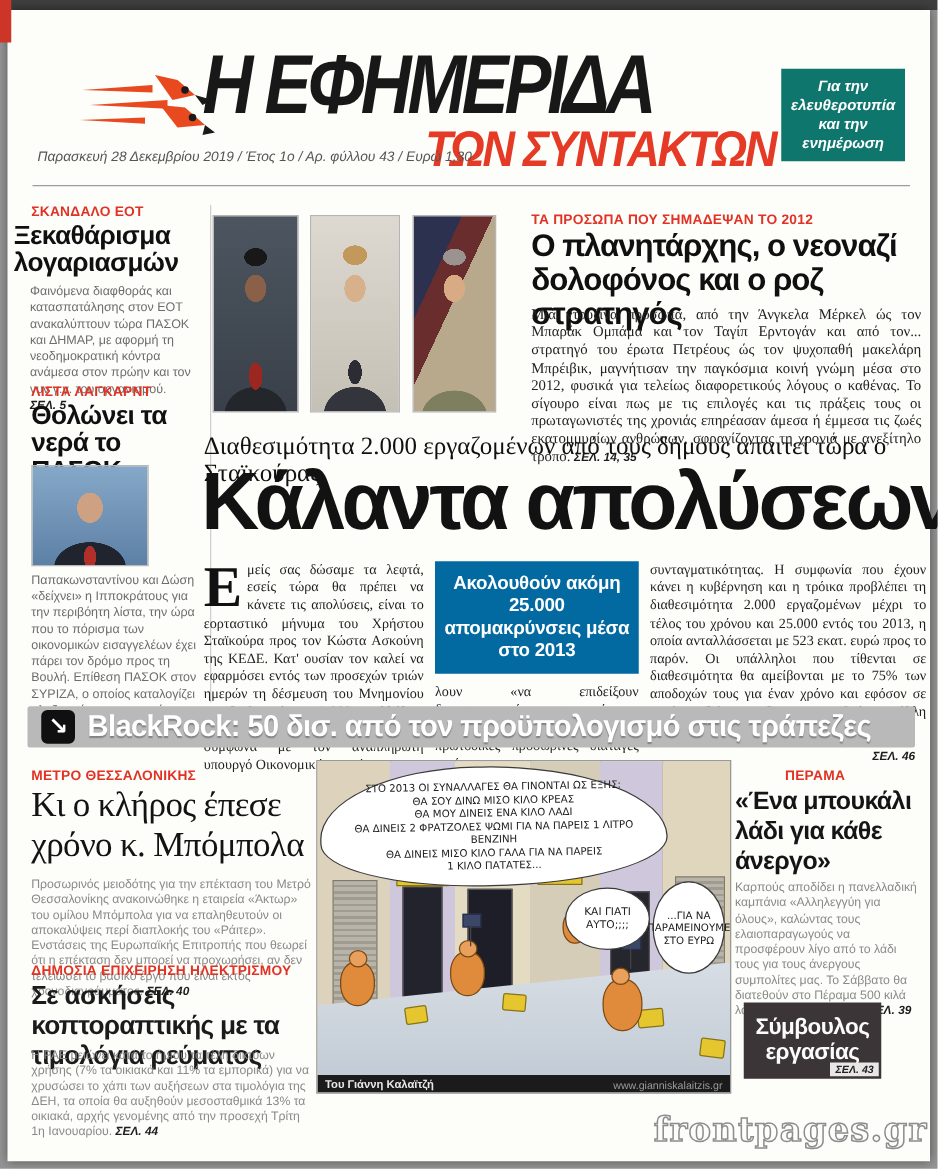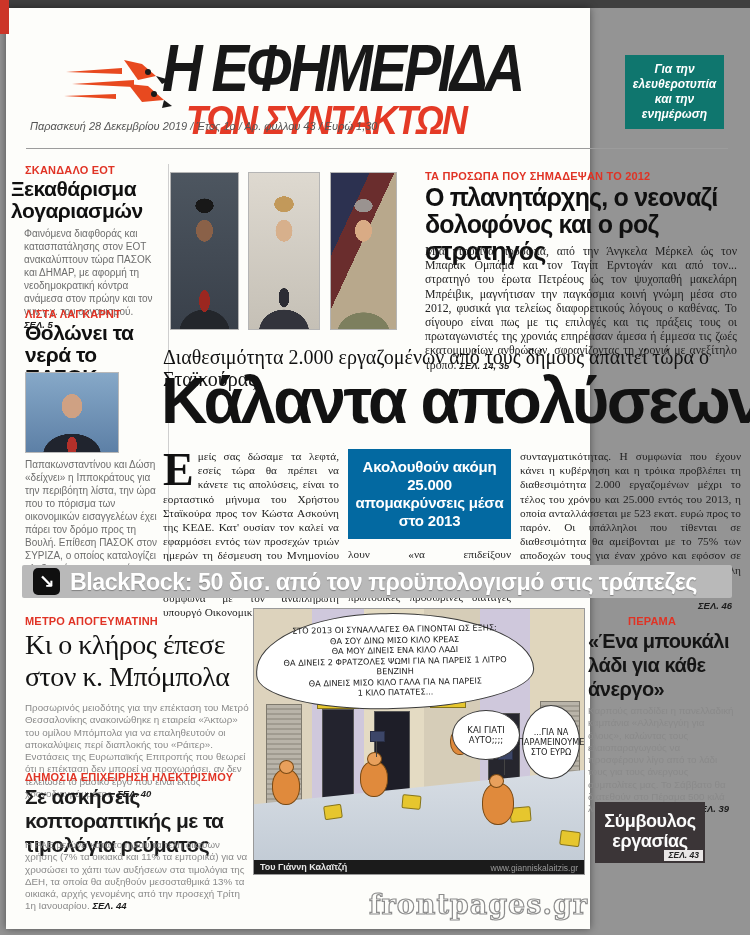--- a/index.html
+++ b/index.html
@@ -5,21 +5,21 @@
   html,body{margin:0;padding:0;}
   body{
     width:750px;height:935px;position:relative;overflow:hidden;
     background:#949494;
     font-family:"Liberation Sans", sans-serif;
     -webkit-font-smoothing:antialiased;
   }
   .top-strip{position:absolute;left:0;top:0;width:750px;height:8px;background:#3f3f3f;}
   .corner-mark{position:absolute;left:0;top:0;width:9px;height:34px;background:#cc3528;z-index:5;}
   .sheet{
-    position:absolute;left:6px;top:8px;width:584px;height:921px;
+    position:absolute;left:6px;top:8px;width:738px;height:921px;
     background:#fdfdfa;box-shadow:0 0 8px rgba(0,0,0,.45);
   }
   .abs{position:absolute;}
   
   .logo{left:58px;top:42px;width:108px;height:64px;}
   .title-black{
     left:156px;top:26px;font:italic 900 67px/1 "Liberation Sans",sans-serif;
     letter-spacing:-4px;color:#181818;white-space:nowrap;
     transform:scaleX(.84);transform-origin:left top;
   }
@@ -236,22 +236,22 @@
       <span class="mref">ΣΕΛ. 36</span>
     </div>
   </div>
 
   <div class="abs banner">
     <div class="banner-icon">↘</div>
     <div class="banner-text">BlackRock: 50 δισ. από τον προϋπολογισμό στις τράπεζες</div>
   </div>
   <div class="abs pref banner-ref">ΣΕΛ. 46</div>
 
-  <div class="abs kicker blk1">ΜΕΤΡΟ ΑΠΟΓΕΥΜΑΤΙΝΗ</div>
-  <div class="abs blh1">Κι ο κλήρος έπεσε στον κ. Μπόμπολα</div>
+  <div class="abs kicker blk1">ΜΕΤΡΟ ΘΕΣΣΑΛΟΝΙΚΗΣ</div>
+  <div class="abs blh1">Κι ο κλήρος έπεσε χρόνο κ. Μπόμπολα</div>
   <div class="abs body-light blb1">
     <span>Προσωρινός μειοδότης για την επέκταση του Μετρό Θεσσαλονίκης ανακοινώθηκε η εταιρεία «Άκτωρ» του ομίλου Μπόμπολα για να επαληθευτούν οι αποκαλύψεις περί διαπλοκής του «Ράιτερ». Ενστάσεις της Ευρωπαϊκής Επιτροπής που θεωρεί ότι η επέκταση δεν μπορεί να προχωρήσει, αν δεν τελειώσει το βασικό έργο που είναι εκτός χρονοδιαγράμματος.</span>
     <span class="pref">ΣΕΛ. 40</span>
   </div>
 
   <div class="abs kicker blk2">ΔΗΜΟΣΙΑ ΕΠΙΧΕΙΡΗΣΗ ΗΛΕΚΤΡΙΣΜΟΥ</div>
   <div class="abs blh2">Σε ασκήσεις κοπτοραπτικής με τα τιμολόγια ρεύματος</div>
   <div class="abs body-light blb2">
     <span>Η ΡΑΕ μειώνει κατά το ήμισυ τα τέλη δικτύων χρήσης (7% τα οικιακά και 11% τα εμπορικά) για να χρυσώσει το χάπι των αυξήσεων στα τιμολόγια της ΔΕΗ, τα οποία θα αυξηθούν μεσοσταθμικά 13% τα οικιακά, αρχής γενομένης από την προσεχή Τρίτη 1η Ιανουαρίου.</span>
     <span class="pref">ΣΕΛ. 44</span>

